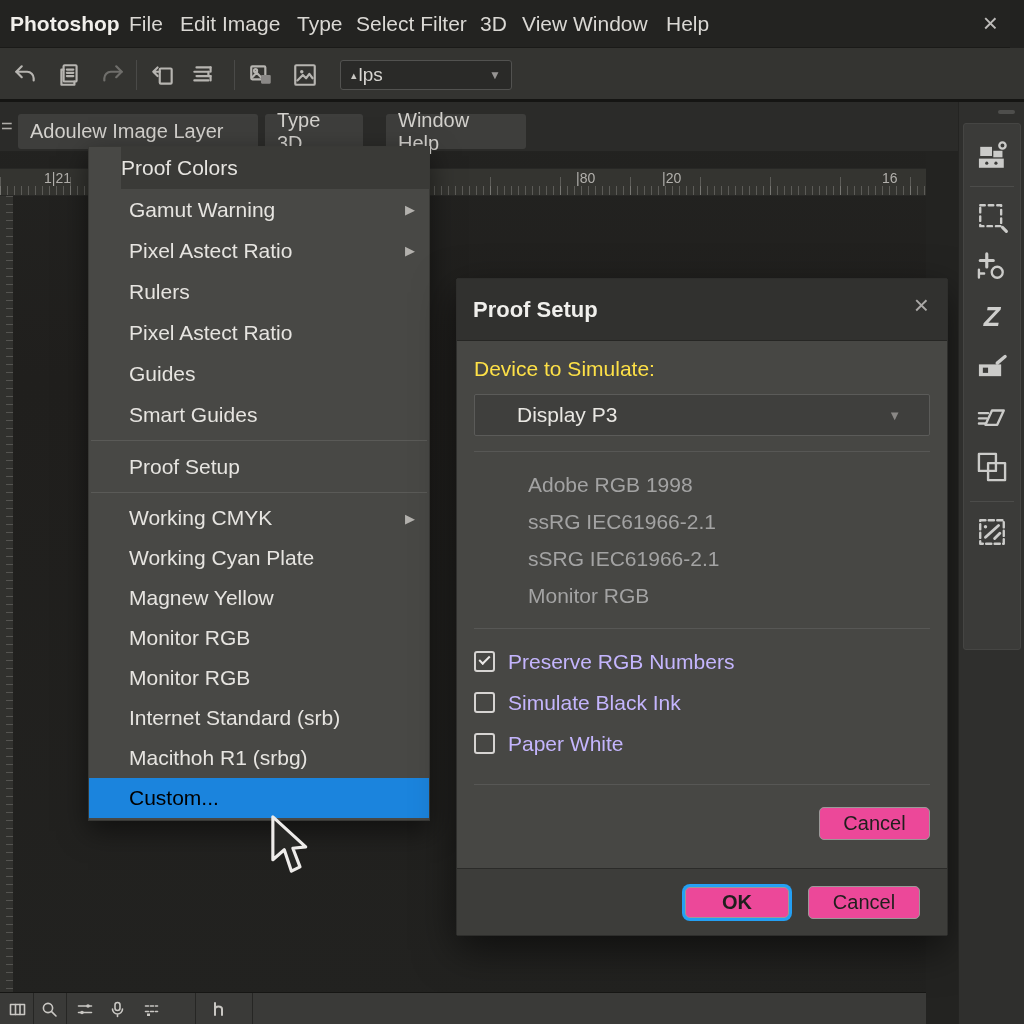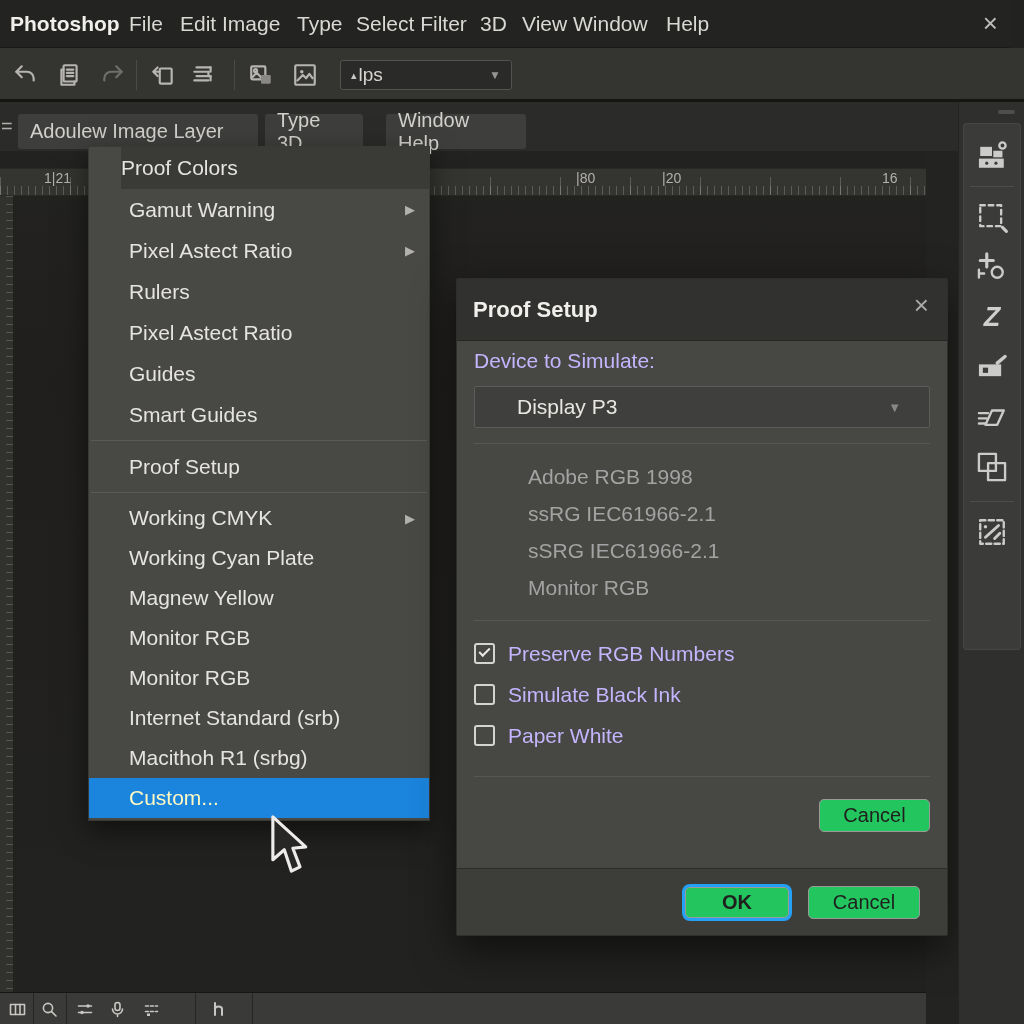--- a/index.html
+++ b/index.html
@@ -65,54 +65,54 @@
 
   
   .vmenu{position:absolute;left:88px;top:44px;width:342px;background:#484845;
          border:1px solid #393936;box-shadow:0 10px 26px rgba(0,0,0,.5);padding-bottom:2px;}
   .vm-row{position:relative;height:41px;display:flex;align-items:center;padding-left:40px;
           font-size:21px;color:#e6e4e0;cursor:default;}
   .vm-hl{height:42px;margin-left:32px;padding-left:0;background:#3a3a37;}
   .vm-row .sub{position:absolute;right:14px;font-size:13px;color:#b3b1ad;}
   .vm-sep{height:1px;background:#5a5a57;margin:5px 2px;}
   .vm-short{height:40px;text-align:right;}
-  .vm-sel{height:40px;background:var(--accent-blue);color:#fef9c3;}
+  .vm-sel{height:40px;background:var(--accent-blue);color:#000000;}
 
   
   .mouse-cursor{position:absolute;left:270px;top:712px;width:40px;height:62px;}
 
   
   .dialog{position:absolute;left:456px;top:176px;width:492px;height:658px;background:#474744;
           border:1px solid #2e2e2c;border-radius:2px;box-shadow:0 14px 40px rgba(0,0,0,.55);}
   .dlg-title{position:absolute;left:0;top:0;right:0;height:62px;background:#31312f;
              border-bottom:1px solid #262624;}
   .dlg-title h1{position:absolute;left:16px;top:0;line-height:62px;font-size:22px;font-weight:bold;color:#f0efec;}
   .dlg-close{position:absolute;right:18px;top:0;line-height:52px;font-size:26px;color:#aba9a7;cursor:default;}
   .dlg-body{position:absolute;left:0;top:62px;right:0;bottom:67px;padding:0 17px;overflow:hidden;}
-  .dev-label{margin-top:8px;font-size:21px;color:#c4b5fd;}
+  .dev-label{margin-top:16px;font-size:21px;color:#fde047;}
   .dev-select{position:relative;margin-top:13px;height:42px;background:#3f3f3d;
               border:1px solid #5b5b59;border-radius:2px;display:flex;align-items:center;
               padding-left:42px;font-size:21px;color:#e9e7e3;cursor:default;}
   .dev-select .arr{position:absolute;right:28px;font-size:13px;color:#8a8886;}
   .dlg-hr{height:1px;background:#575755;}
   .hr1{margin-top:15px;}
   .profiles{margin-top:14px;}
   .profile{height:37px;display:flex;align-items:center;padding-left:54px;font-size:21px;color:#a3a3a3;cursor:default;}
   .hr2{margin-top:14px;}
   .checks{margin-top:12px;}
   .chk-row{height:41px;display:flex;align-items:center;cursor:default;}
   .chk-box{width:21px;height:21px;border:2px solid #d6d4d2;border-radius:3px;margin-right:13px;
            position:relative;flex:0 0 auto;}
   .chk-box .mark{display:none;position:absolute;left:3px;top:3px;width:11px;height:6px;
            border-left:2px solid #eceae8;border-bottom:2px solid #eceae8;transform:rotate(-45deg);}
   .chk-row.checked .chk-box .mark{display:block;}
   .chk-label{font-size:21px;color:#c4b5fd;}
   .hr3{margin-top:20px;}
   .cancel-row{margin-top:22px;text-align:right;}
-  .btn{display:inline-flex;align-items:center;justify-content:center;background:#22c55e;
+  .btn{display:inline-flex;align-items:center;justify-content:center;background:#ec4899;
        border:1px solid #9a9a98;border-radius:5px;color:#1f1f1d;font-size:20px;cursor:default;}
   .btn-cancel1{width:111px;height:33px;}
   .dlg-footer{position:absolute;left:0;bottom:0;right:0;height:67px;background:#3d3d3a;
               border-top:1px solid #2b2b29;display:flex;align-items:center;justify-content:flex-end;
               padding-right:27px;gap:19px;}
   .btn-ok{width:104px;height:31px;box-shadow:0 0 0 3px var(--focus-ring);font-weight:bold;}
   .btn-cancel2{width:112px;height:33px;}
 
   
   .sidebar{position:absolute;right:0;top:0;width:66px;height:922px;background:#2f2f2d;

